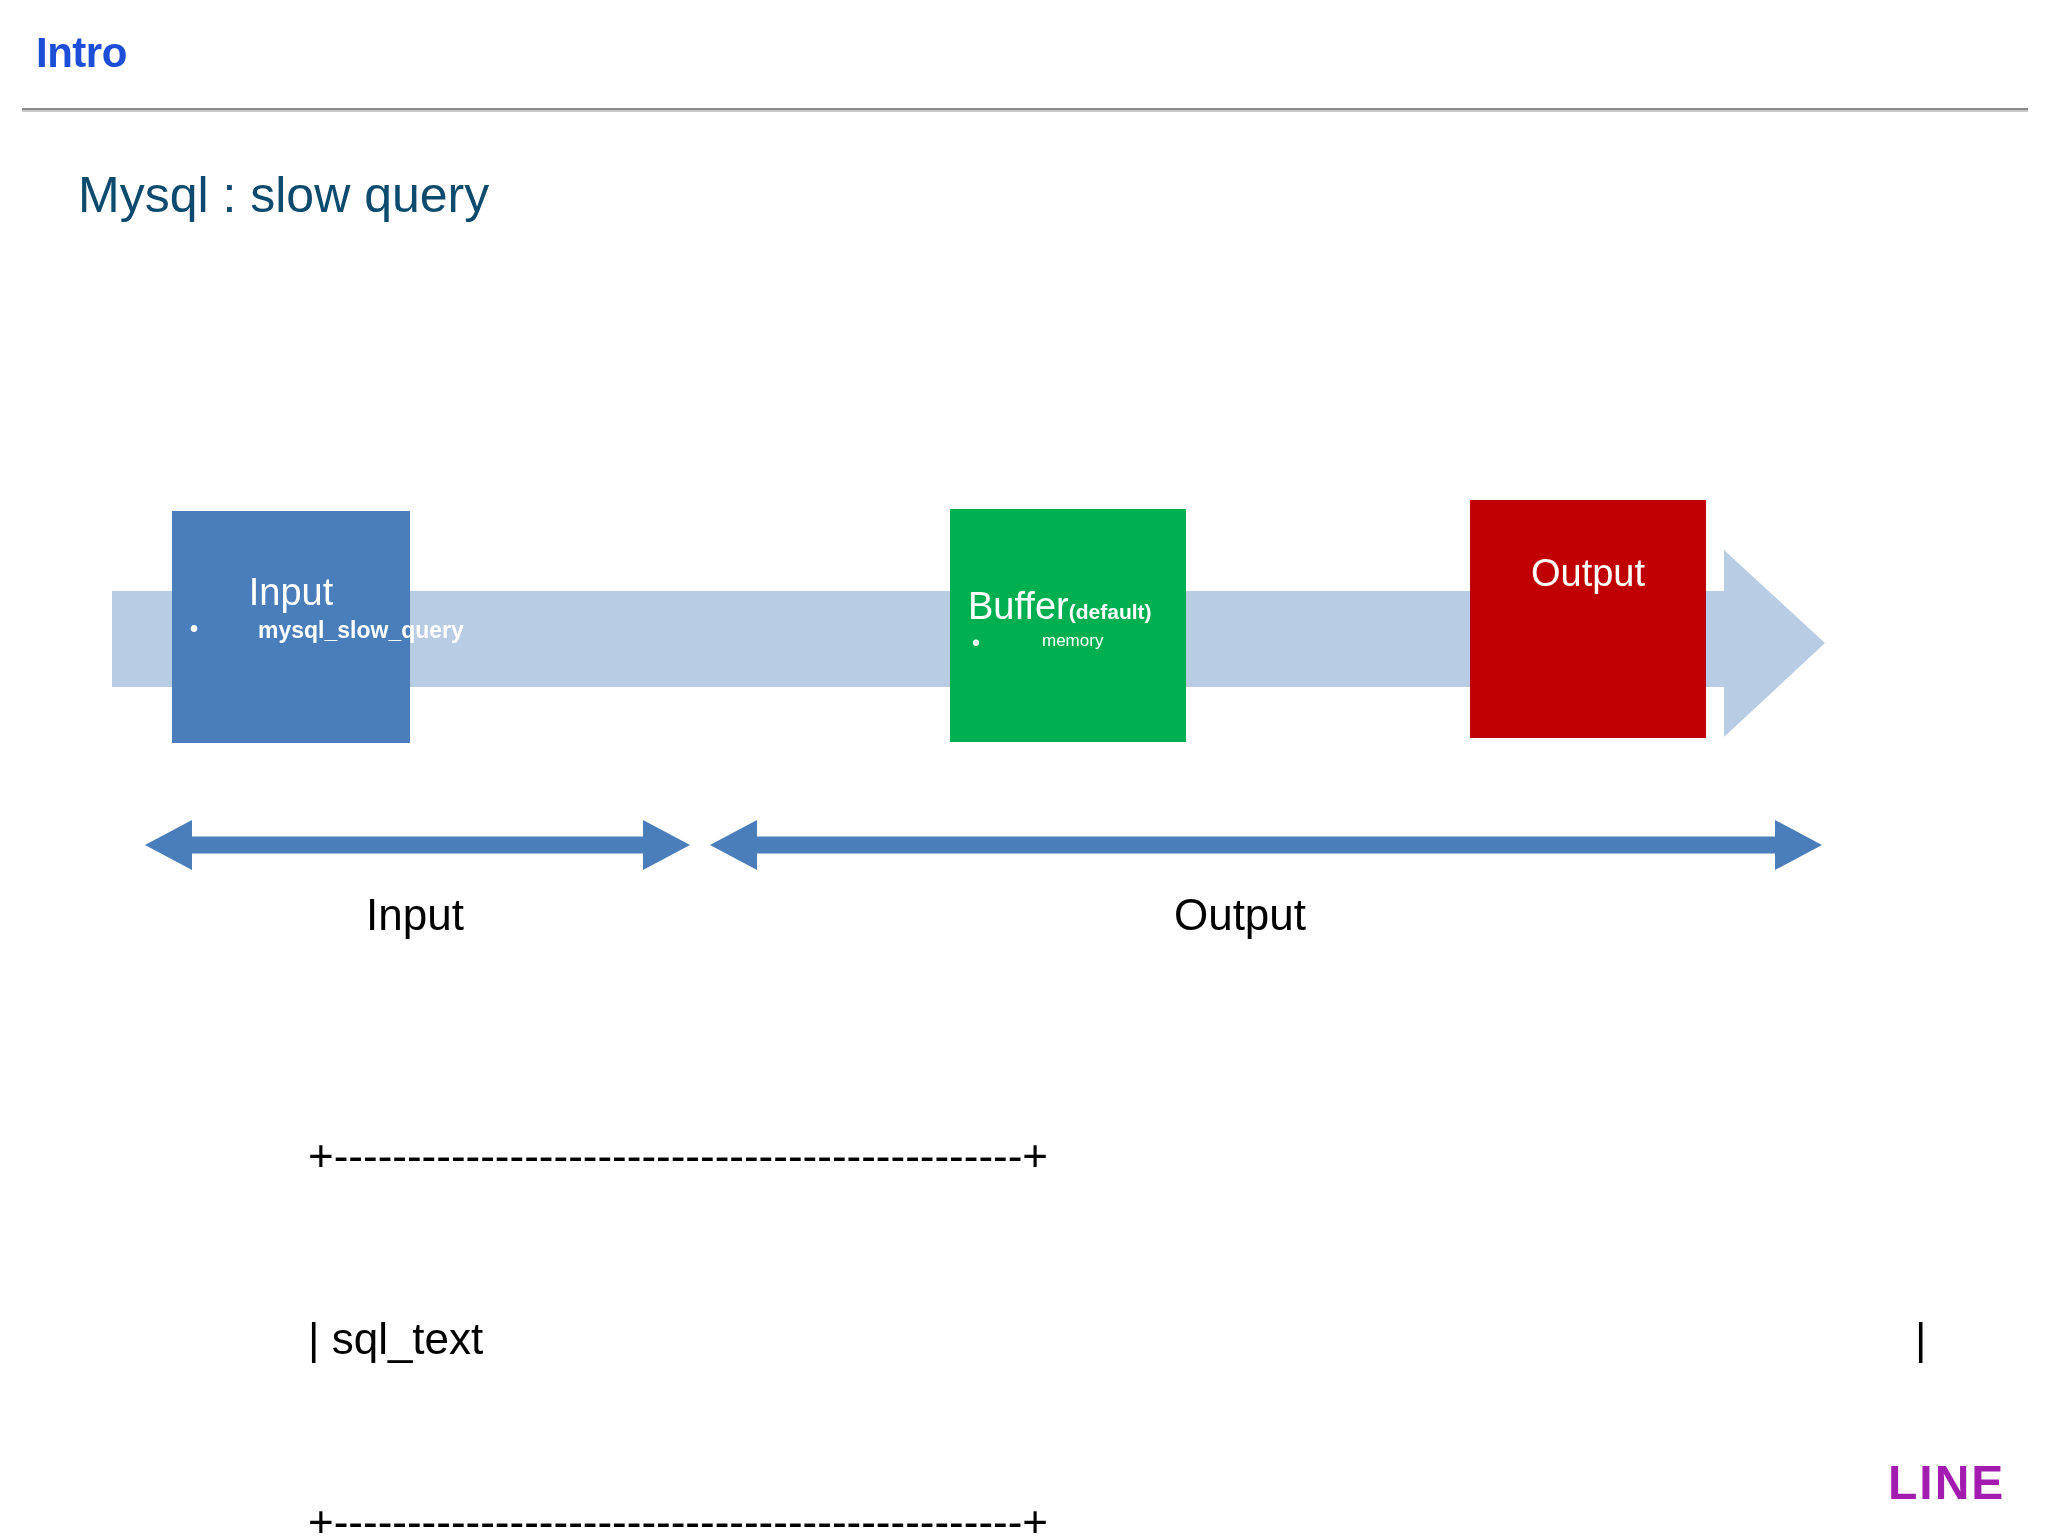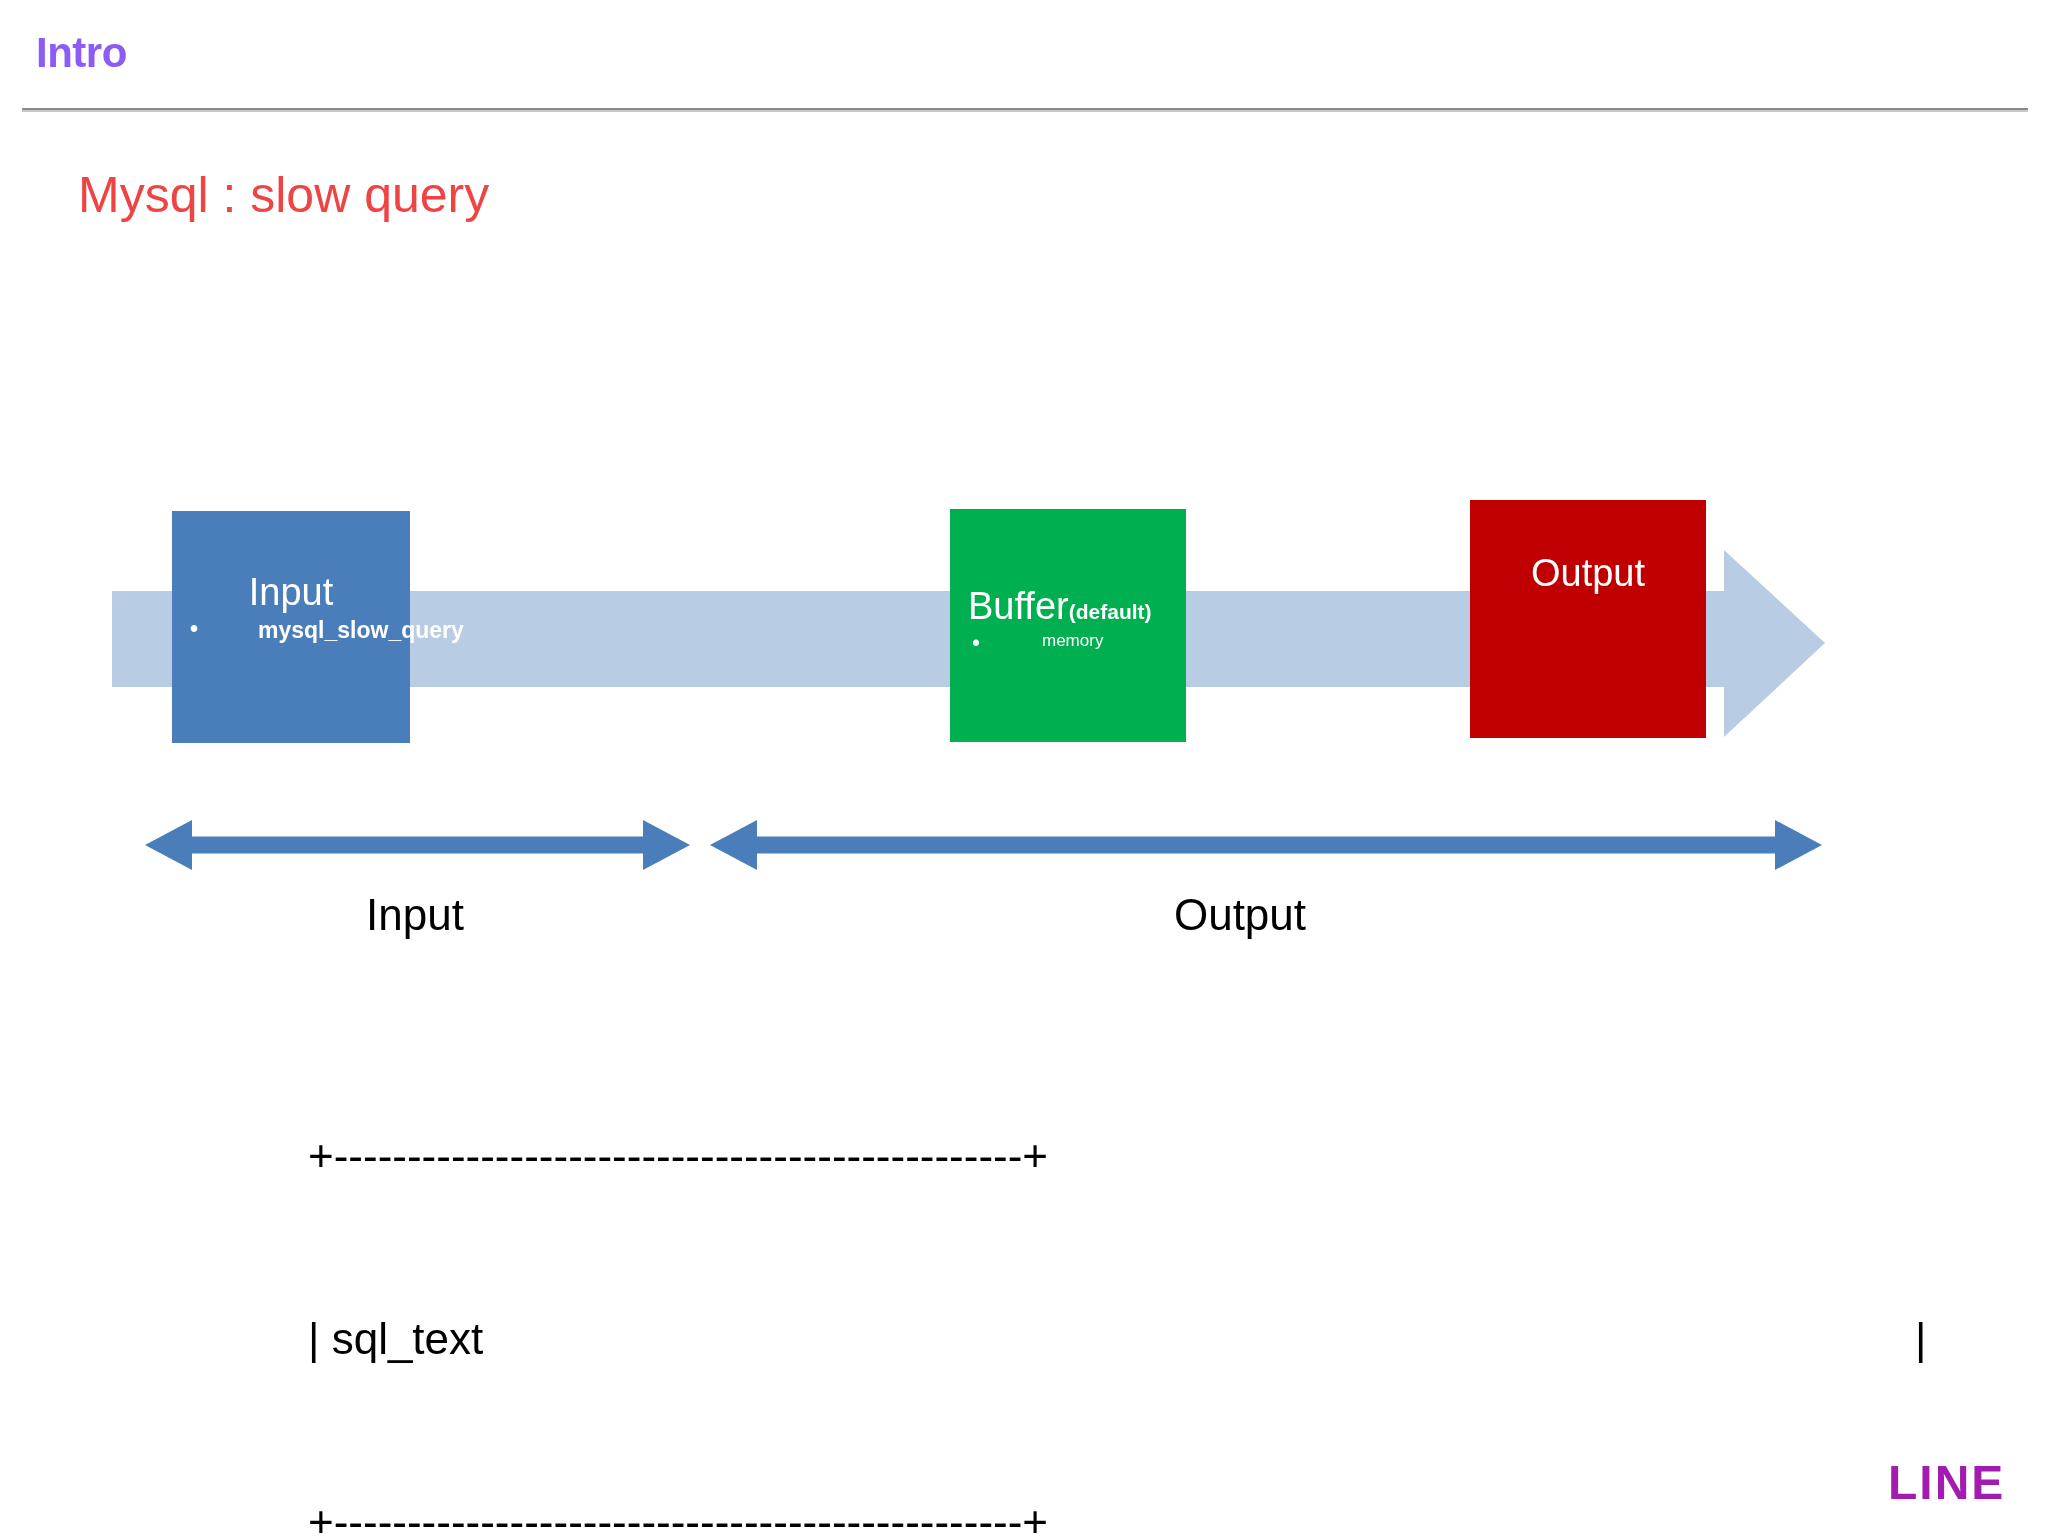--- a/index.html
+++ b/index.html
@@ -17,39 +17,39 @@
   }
 
   
   #slide-title {
     position: absolute;
     left: 36px;
     top: 32px;
     font-size: 42px;
     font-weight: bold;
     letter-spacing: -0.5px;
-    color: #8b5cf6;
+    color: #1d4ed8;
     line-height: 1;
   }
   #header-divider {
     position: absolute;
     left: 22px;
     top: 108px;
     width: 2006px;
     height: 4px;
     background: linear-gradient(to bottom, #8a8a8a 0%, #8a8a8a 50%, #c9c9c9 50%, #c9c9c9 100%);
   }
 
   
   #subtitle {
     position: absolute;
     left: 78px;
     top: 168px;
     font-size: 50px;
-    color: #ef4444;
+    color: #0c4a6e;
     letter-spacing: 0px;
     white-space: nowrap;
     line-height: 1.1;
   }
 
   
   #pipeline {
     position: absolute;
     left: 0;
     top: 0;

